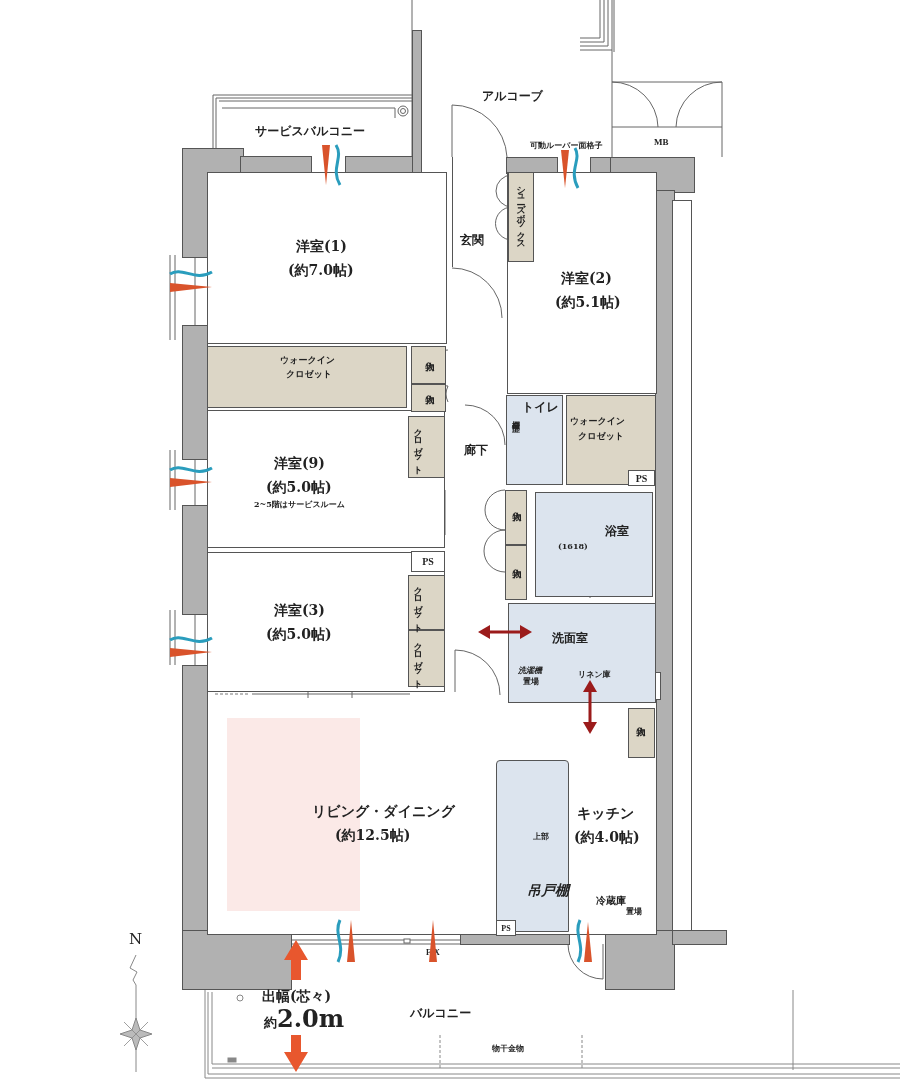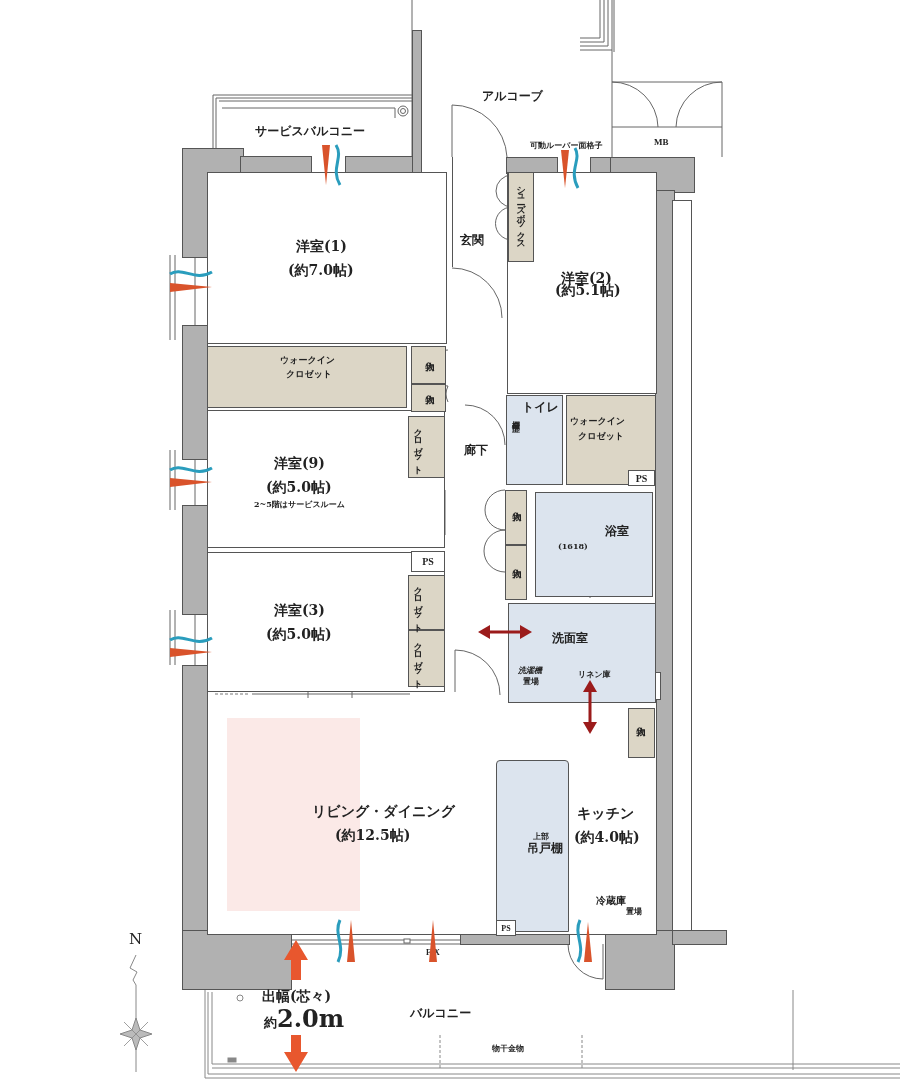--- a/index.html
+++ b/index.html
@@ -189,21 +189,21 @@
 <div class="lbl mid" style="left:255px;top:124px;">サービスバルコニー</div>
 <div class="lbl mid" style="left:482px;top:89px;">アルコーブ</div>
 <div class="lbl sm" style="left:530px;top:140px;font-size:8px;">可動ルーバー面格子</div>
 <div class="lbl sm" style="left:654px;top:137px;font-family:'Liberation Serif',serif;">MB</div>
 <div class="lbl mid" style="left:460px;top:233px;">玄関</div>
 <div class="vert abs" style="left:514px;top:180px;">シューズボックス</div>
 
 <div class="lbl big" style="left:296px;top:238px;">洋室(1)</div>
 <div class="lbl big" style="left:288px;top:262px;">(約7.0帖)</div>
 <div class="lbl big" style="left:561px;top:270px;">洋室(2)</div>
-<div class="lbl big" style="left:555px;top:282px;">(約5.1帖)</div>
+<div class="lbl big" style="left:555px;top:294px;">(約5.1帖)</div>
 
 <div class="lbl sm" style="left:280px;top:355px;">ウォークイン</div>
 <div class="lbl sm" style="left:286px;top:369px;">クロゼット</div>
 <div class="vert abs" style="left:423px;top:355px;">物入</div>
 <div class="vert abs" style="left:423px;top:388px;">物入</div>
 <div class="vert abs" style="left:411px;top:422px;">クロゼット</div>
 
 <div class="lbl big" style="left:274px;top:455px;">洋室(9)</div>
 <div class="lbl big" style="left:266px;top:479px;">(約5.0帖)</div>
 <div class="lbl" style="left:254px;top:499px;font-size:8px;">2~5階はサービスルーム</div>
@@ -228,21 +228,21 @@
 <div class="lbl" style="left:518px;top:665px;font-size:8px;font-style:italic;">洗濯機</div>
 <div class="lbl" style="left:523px;top:676px;font-size:8px;">置場</div>
 <div class="lbl" style="left:578px;top:669px;font-size:8px;">リネン庫</div>
 <div class="vert abs" style="left:634px;top:720px;">物入</div>
 
 <div class="lbl big" style="left:312px;top:803px;">リビング・ダイニング</div>
 <div class="lbl big" style="left:335px;top:827px;">(約12.5帖)</div>
 <div class="lbl big" style="left:577px;top:805px;">キッチン</div>
 <div class="lbl big" style="left:574px;top:829px;">(約4.0帖)</div>
 <div class="lbl" style="left:533px;top:831px;font-size:8px;">上部</div>
-<div class="lbl" style="left:527px;top:841px;font-size:12px;">吊戸棚</div>
+<div class="lbl" style="left:527px;top:882px;font-size:14px;font-style:italic;">吊戸棚</div>
 <div class="lbl" style="left:596px;top:895px;font-size:10px;">冷蔵庫</div>
 <div class="lbl" style="left:626px;top:906px;font-size:8px;">置場</div>
 
 <div class="lbl" style="left:426px;top:948px;font-size:8px;font-family:'Liberation Serif',serif;">FIX</div>
 <div class="lbl mid" style="left:410px;top:1006px;">バルコニー</div>
 <div class="lbl" style="left:492px;top:1043px;font-size:8px;">物干金物</div>
 
 <div class="lbl" style="left:262px;top:988px;font-size:14px;">出幅(芯々)</div>
 <div class="abs" style="left:264px;top:1004px;font-weight:bold;white-space:nowrap;">
   <span style="font-size:13px;">約</span><span style="font-size:24px;">2.0m</span>

